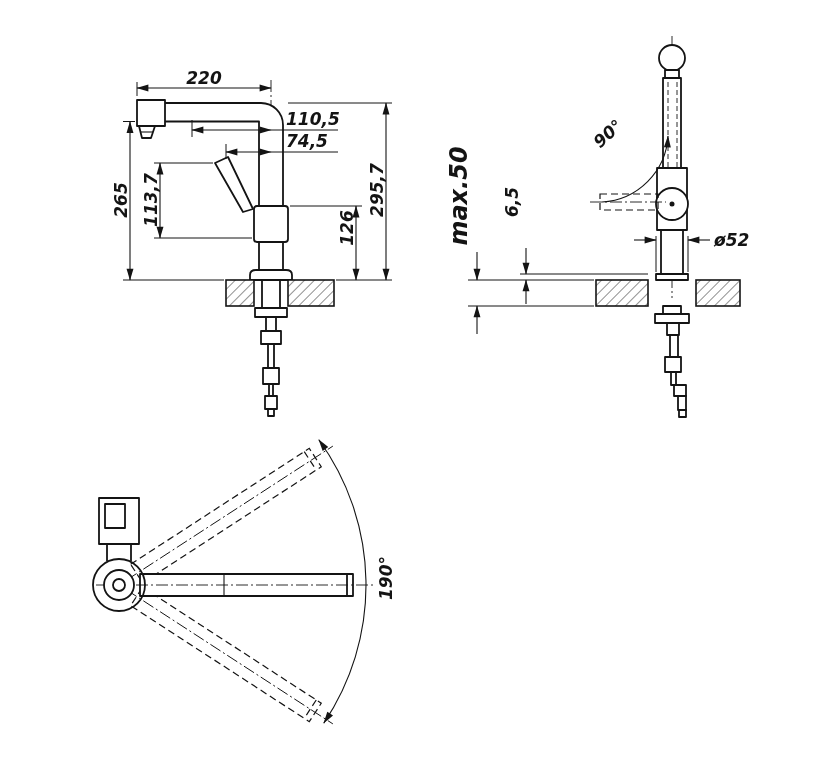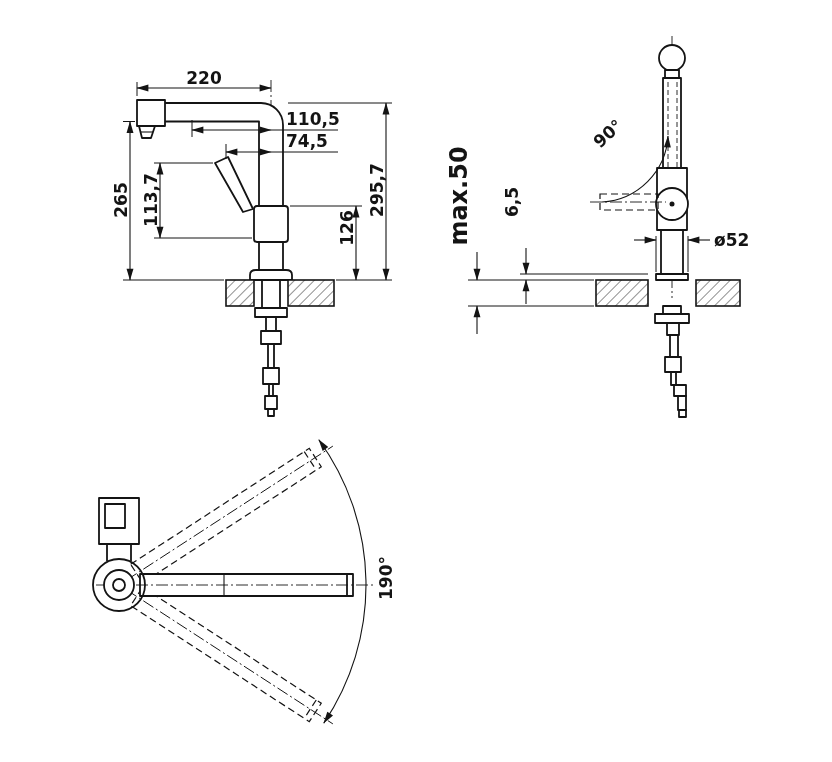--- a/index.html
+++ b/index.html
@@ -1,16 +1,16 @@
 <!DOCTYPE html>
 <html><head>
 <meta charset="utf-8">
 <style>
   html,body{margin:0;padding:0;background:#ffffff;}
-  .sheet{position:relative;width:832px;height:762px;background:#ffffff;overflow:hidden;}
+  .sheet{position:relative;width:832px;height:762px;background:#ffffff;overflow:hidden;font-style:italic;}
   svg{display:block;}
   .obj{fill:#ffffff;stroke:#141414;stroke-width:1.8;stroke-linejoin:round;}
   .objn{fill:none;stroke:#141414;stroke-width:1.8;stroke-linejoin:round;}
   .thin{fill:none;stroke:#141414;stroke-width:1.1;}
   .dim{fill:none;stroke:#141414;stroke-width:1.1;}
   .ext{fill:none;stroke:#141414;stroke-width:1;}
   .dash{fill:none;stroke:#141414;stroke-width:1.2;stroke-dasharray:7 4;}
   .hid{fill:none;stroke:#141414;stroke-width:0.9;stroke-dasharray:5 3;}
   .cl{fill:none;stroke:#141414;stroke-width:0.9;stroke-dasharray:12 3 2 3;}
   .hatch{fill:url(#hatch);stroke:#141414;stroke-width:1.6;}

